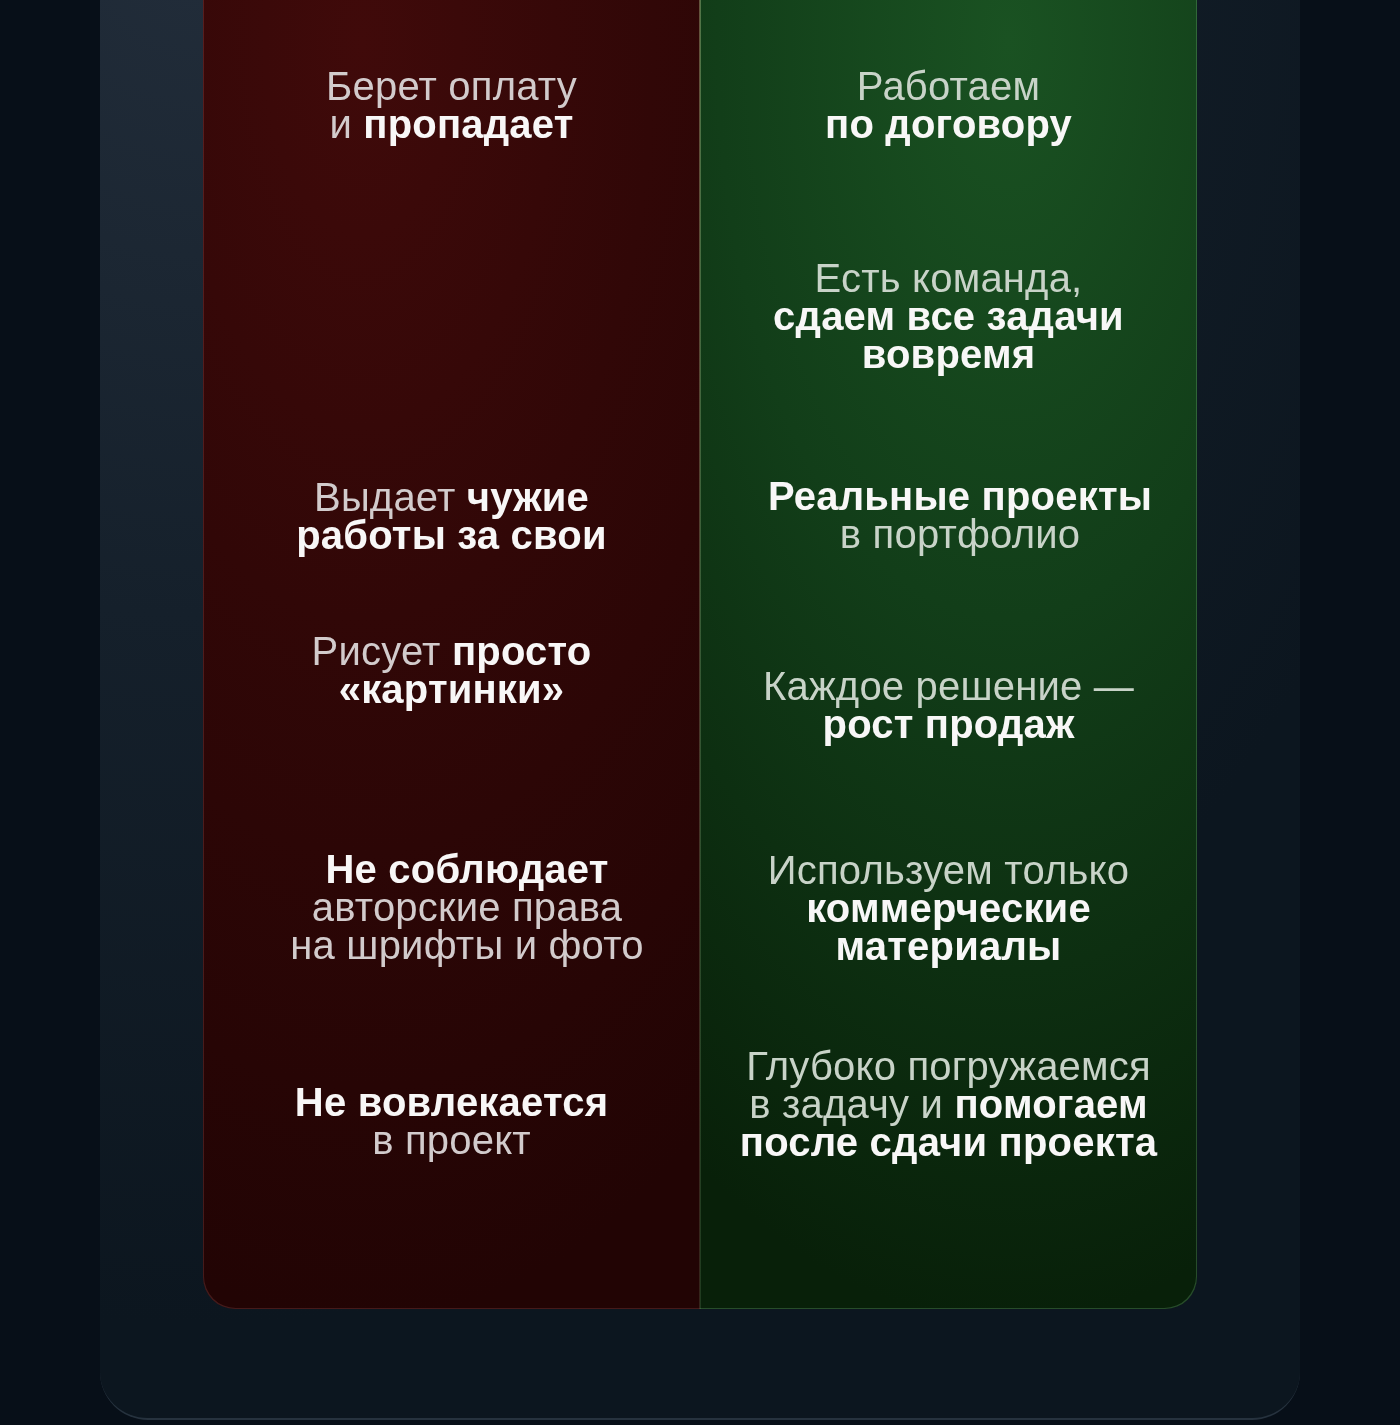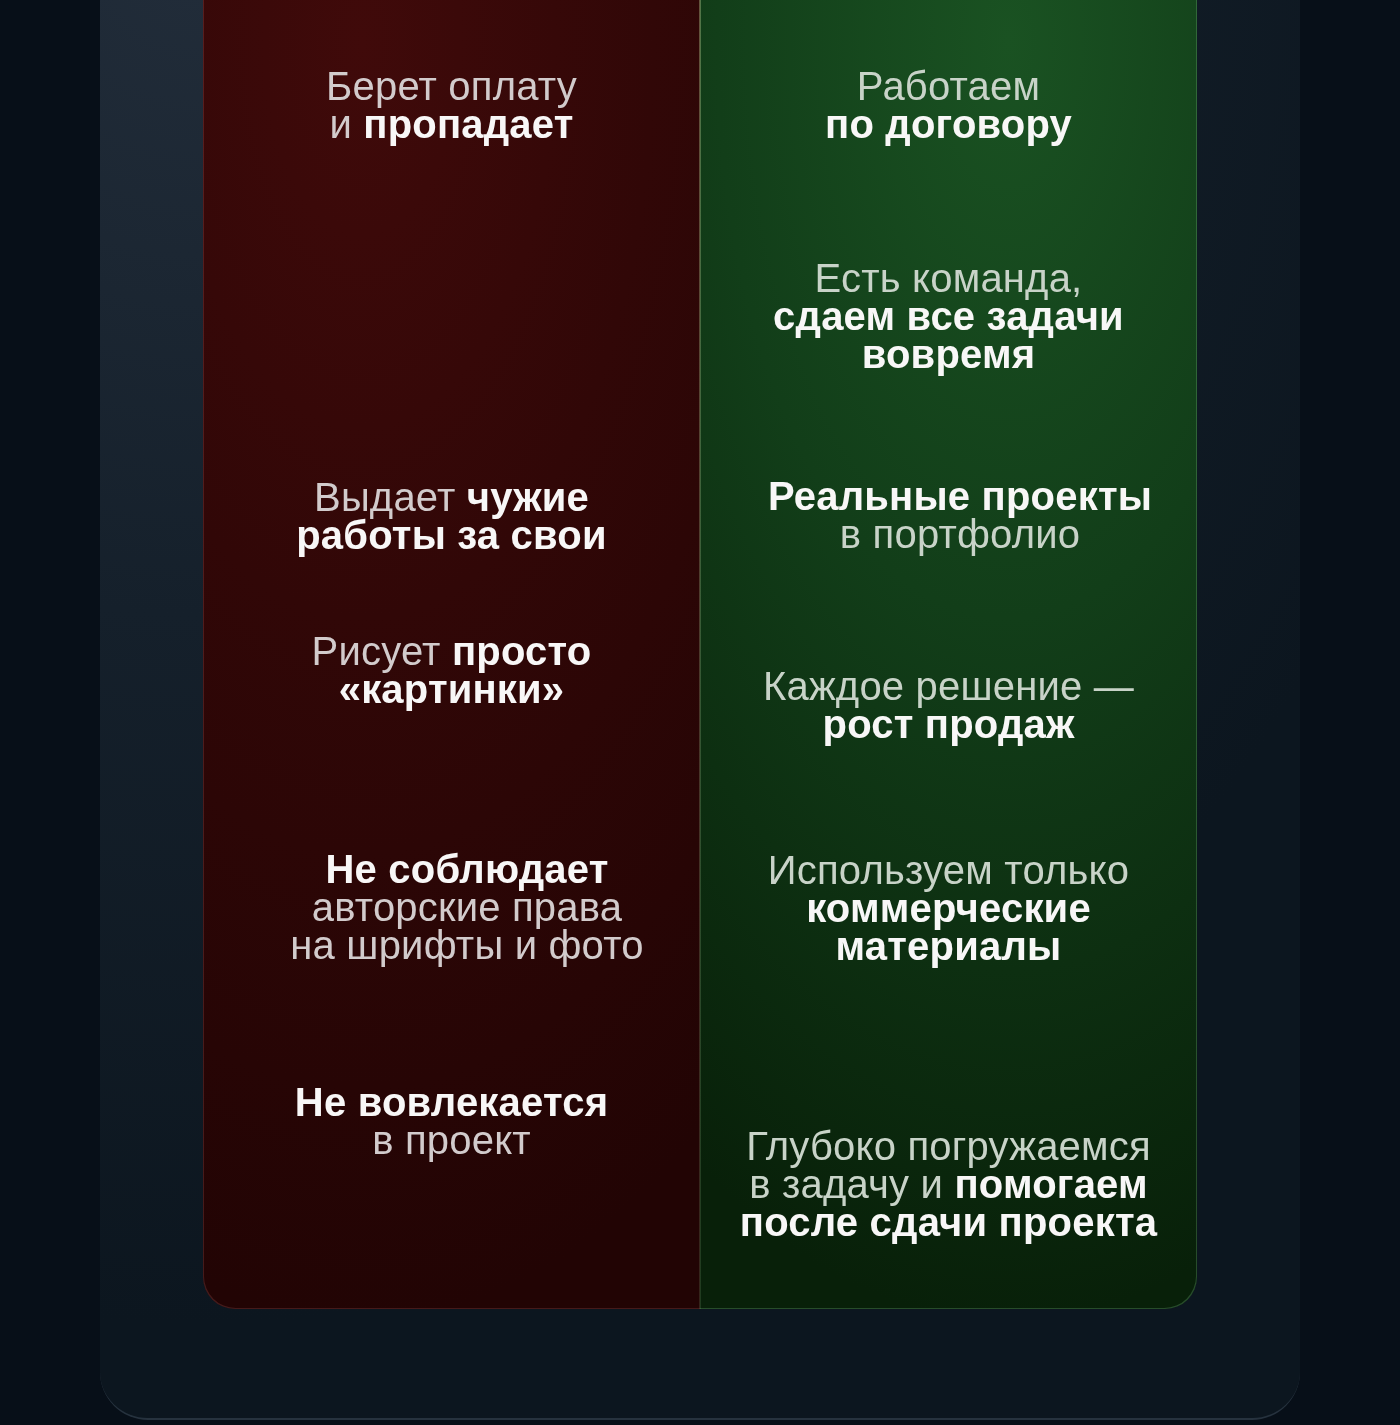--- a/index.html
+++ b/index.html
@@ -101,20 +101,20 @@
       </div>
       <div class="row" style="top: 745px;">
         <div class="line"><span>Каждое решение —</span></div>
         <div class="line"><span class="b">рост продаж</span></div>
       </div>
       <div class="row" style="top: 948px;">
         <div class="line"><span>Используем только</span></div>
         <div class="line"><span class="b">коммерческие</span></div>
         <div class="line"><span class="b">материалы</span></div>
       </div>
-      <div class="row" style="top: 1224px;">
+      <div class="row" style="top: 1144px;">
         <div class="line"><span>Глубоко погружаемся</span></div>
         <div class="line"><span>в задачу и </span><span class="b">помогаем</span></div>
         <div class="line"><span class="b">после сдачи проекта</span></div>
       </div>
     </div>
   <div class="divider"></div>
 </div>
 
 </body></html>

